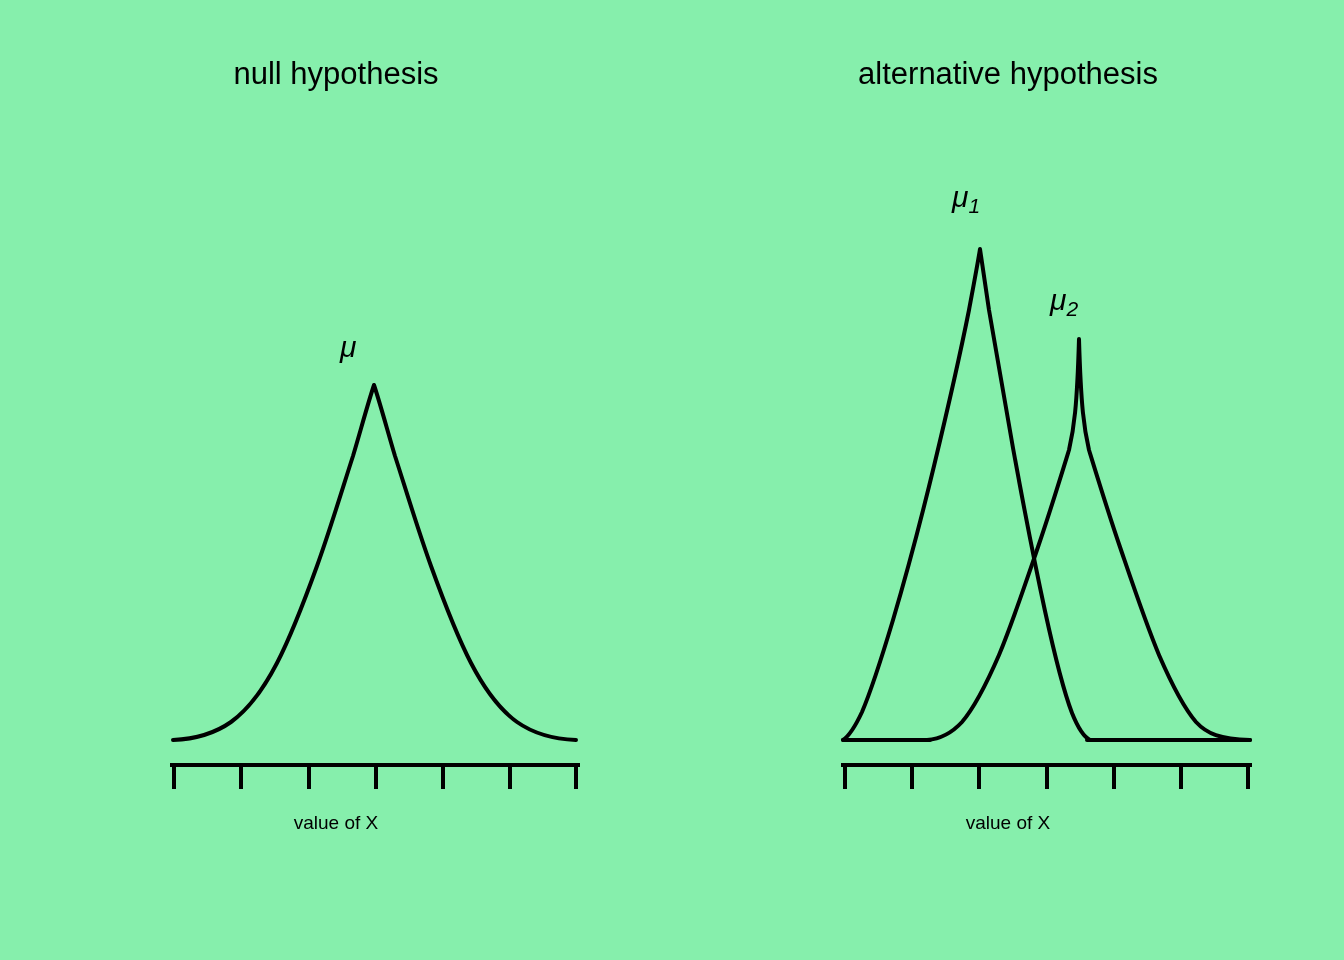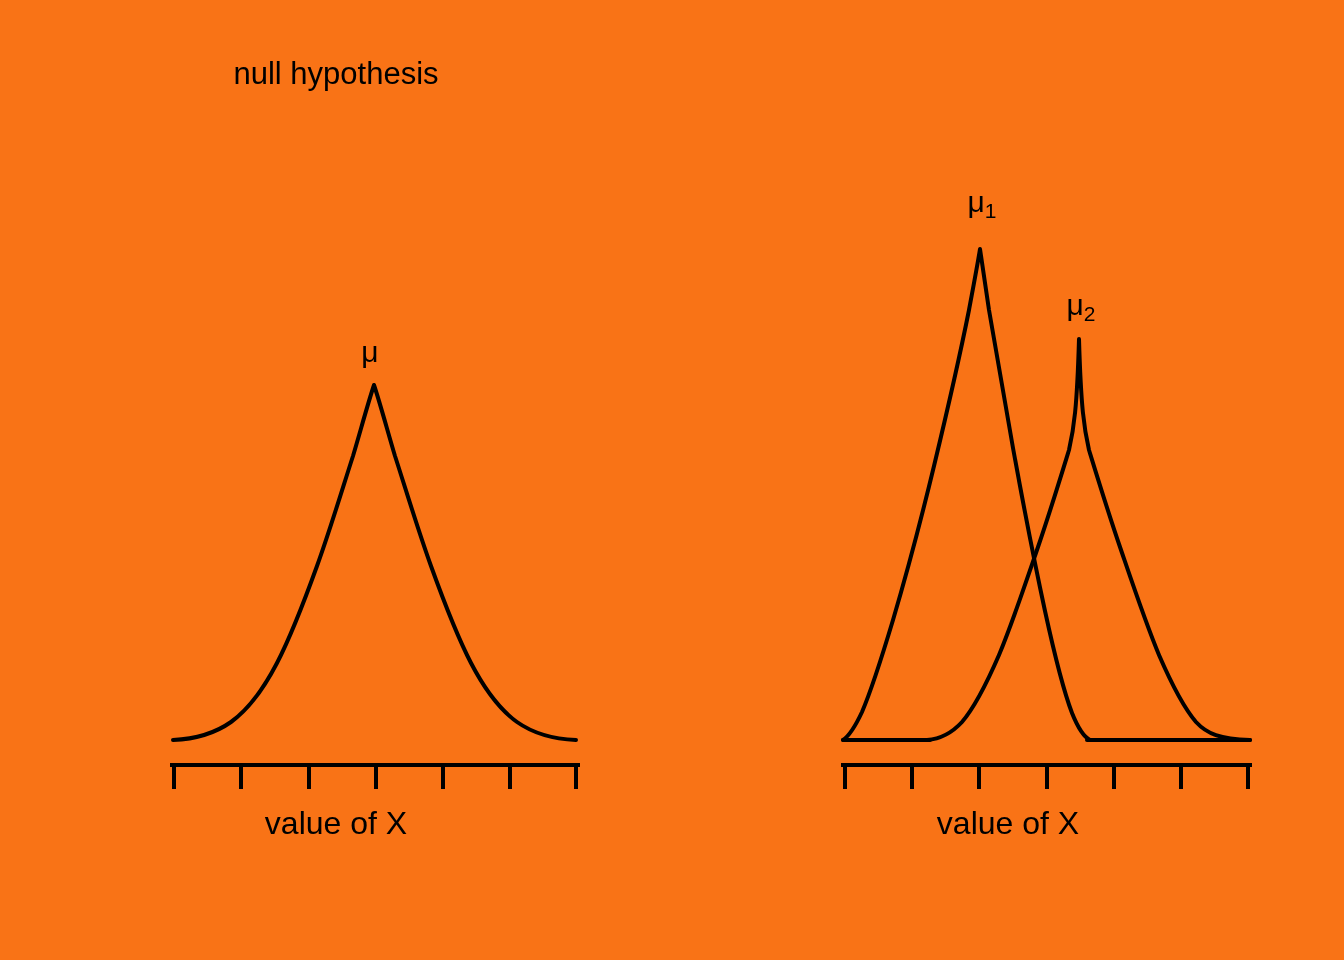--- a/index.html
+++ b/index.html
@@ -11,21 +11,21 @@
     width: 1344px;
     height: 960px;
     font-family: "Liberation Sans", sans-serif;
     color: #000000;
     overflow: hidden;
   }
   #figure {
     position: relative;
     width: 1344px;
     height: 960px;
-    background: #f97316;
+    background: #86efac;
   }
   .panel {
     position: absolute;
     top: 0;
     height: 960px;
     width: 672px;
   }
   #panel-null  { left: 0px; }
   #panel-alt   { left: 672px; }
 
@@ -47,42 +47,42 @@
     top: 0;
     left: 0;
     width: 672px;
     height: 960px;
     display: block;
   }
 
   .mu-label {
     position: absolute;
     font-size: 30px;
-    line-height: 44px;
+    line-height: 34px;
     color: #000000;
     white-space: nowrap;
-    text-align: center;
+    font-style: italic;
   }
   .mu-label .sub {
     font-size: 21px;
     vertical-align: -0.30em;
     letter-spacing: 0;
   }
 
   #mu-null     { left: 340px; top: 330px; width: 60px; }
   #mu-one      { left: 280px; top: 180px; width: 60px; }
   #mu-two      { left: 378px; top: 283px; width: 62px; }
 
   .axis-label {
     position: absolute;
     top: 807px;
     left: 0;
     width: 672px;
     text-align: center;
-    font-size: 32px;
+    font-size: 19px;
     line-height: 32px;
     color: #000000;
     white-space: nowrap;
   }
   #axis-label-alt { text-align: center; }
   #axis-label-null { padding-left: 0px; }
 </style>
 </head>
 <body>
 
@@ -121,20 +121,21 @@
 
     <div class="mu-label" id="mu-null">
       <span>μ</span>
     </div>
 
     <div class="axis-label" id="axis-label-null">value of X</div>
   </div>
 
   <div class="panel" id="panel-alt">
 
+    <div class="panel-title">alternative hypothesis</div>
 
     <svg class="plot-svg" viewBox="0 0 672 960">
 
       <path d="M 171 740
                C 177 736, 183 727, 190 712
                C 199 691, 209 660, 221 620
                C 234 576, 248 524, 262 466
                C 275 412, 288 355, 297 310
                C 302 283, 306 262, 308 249
                C 310 262, 313 283, 317 310

